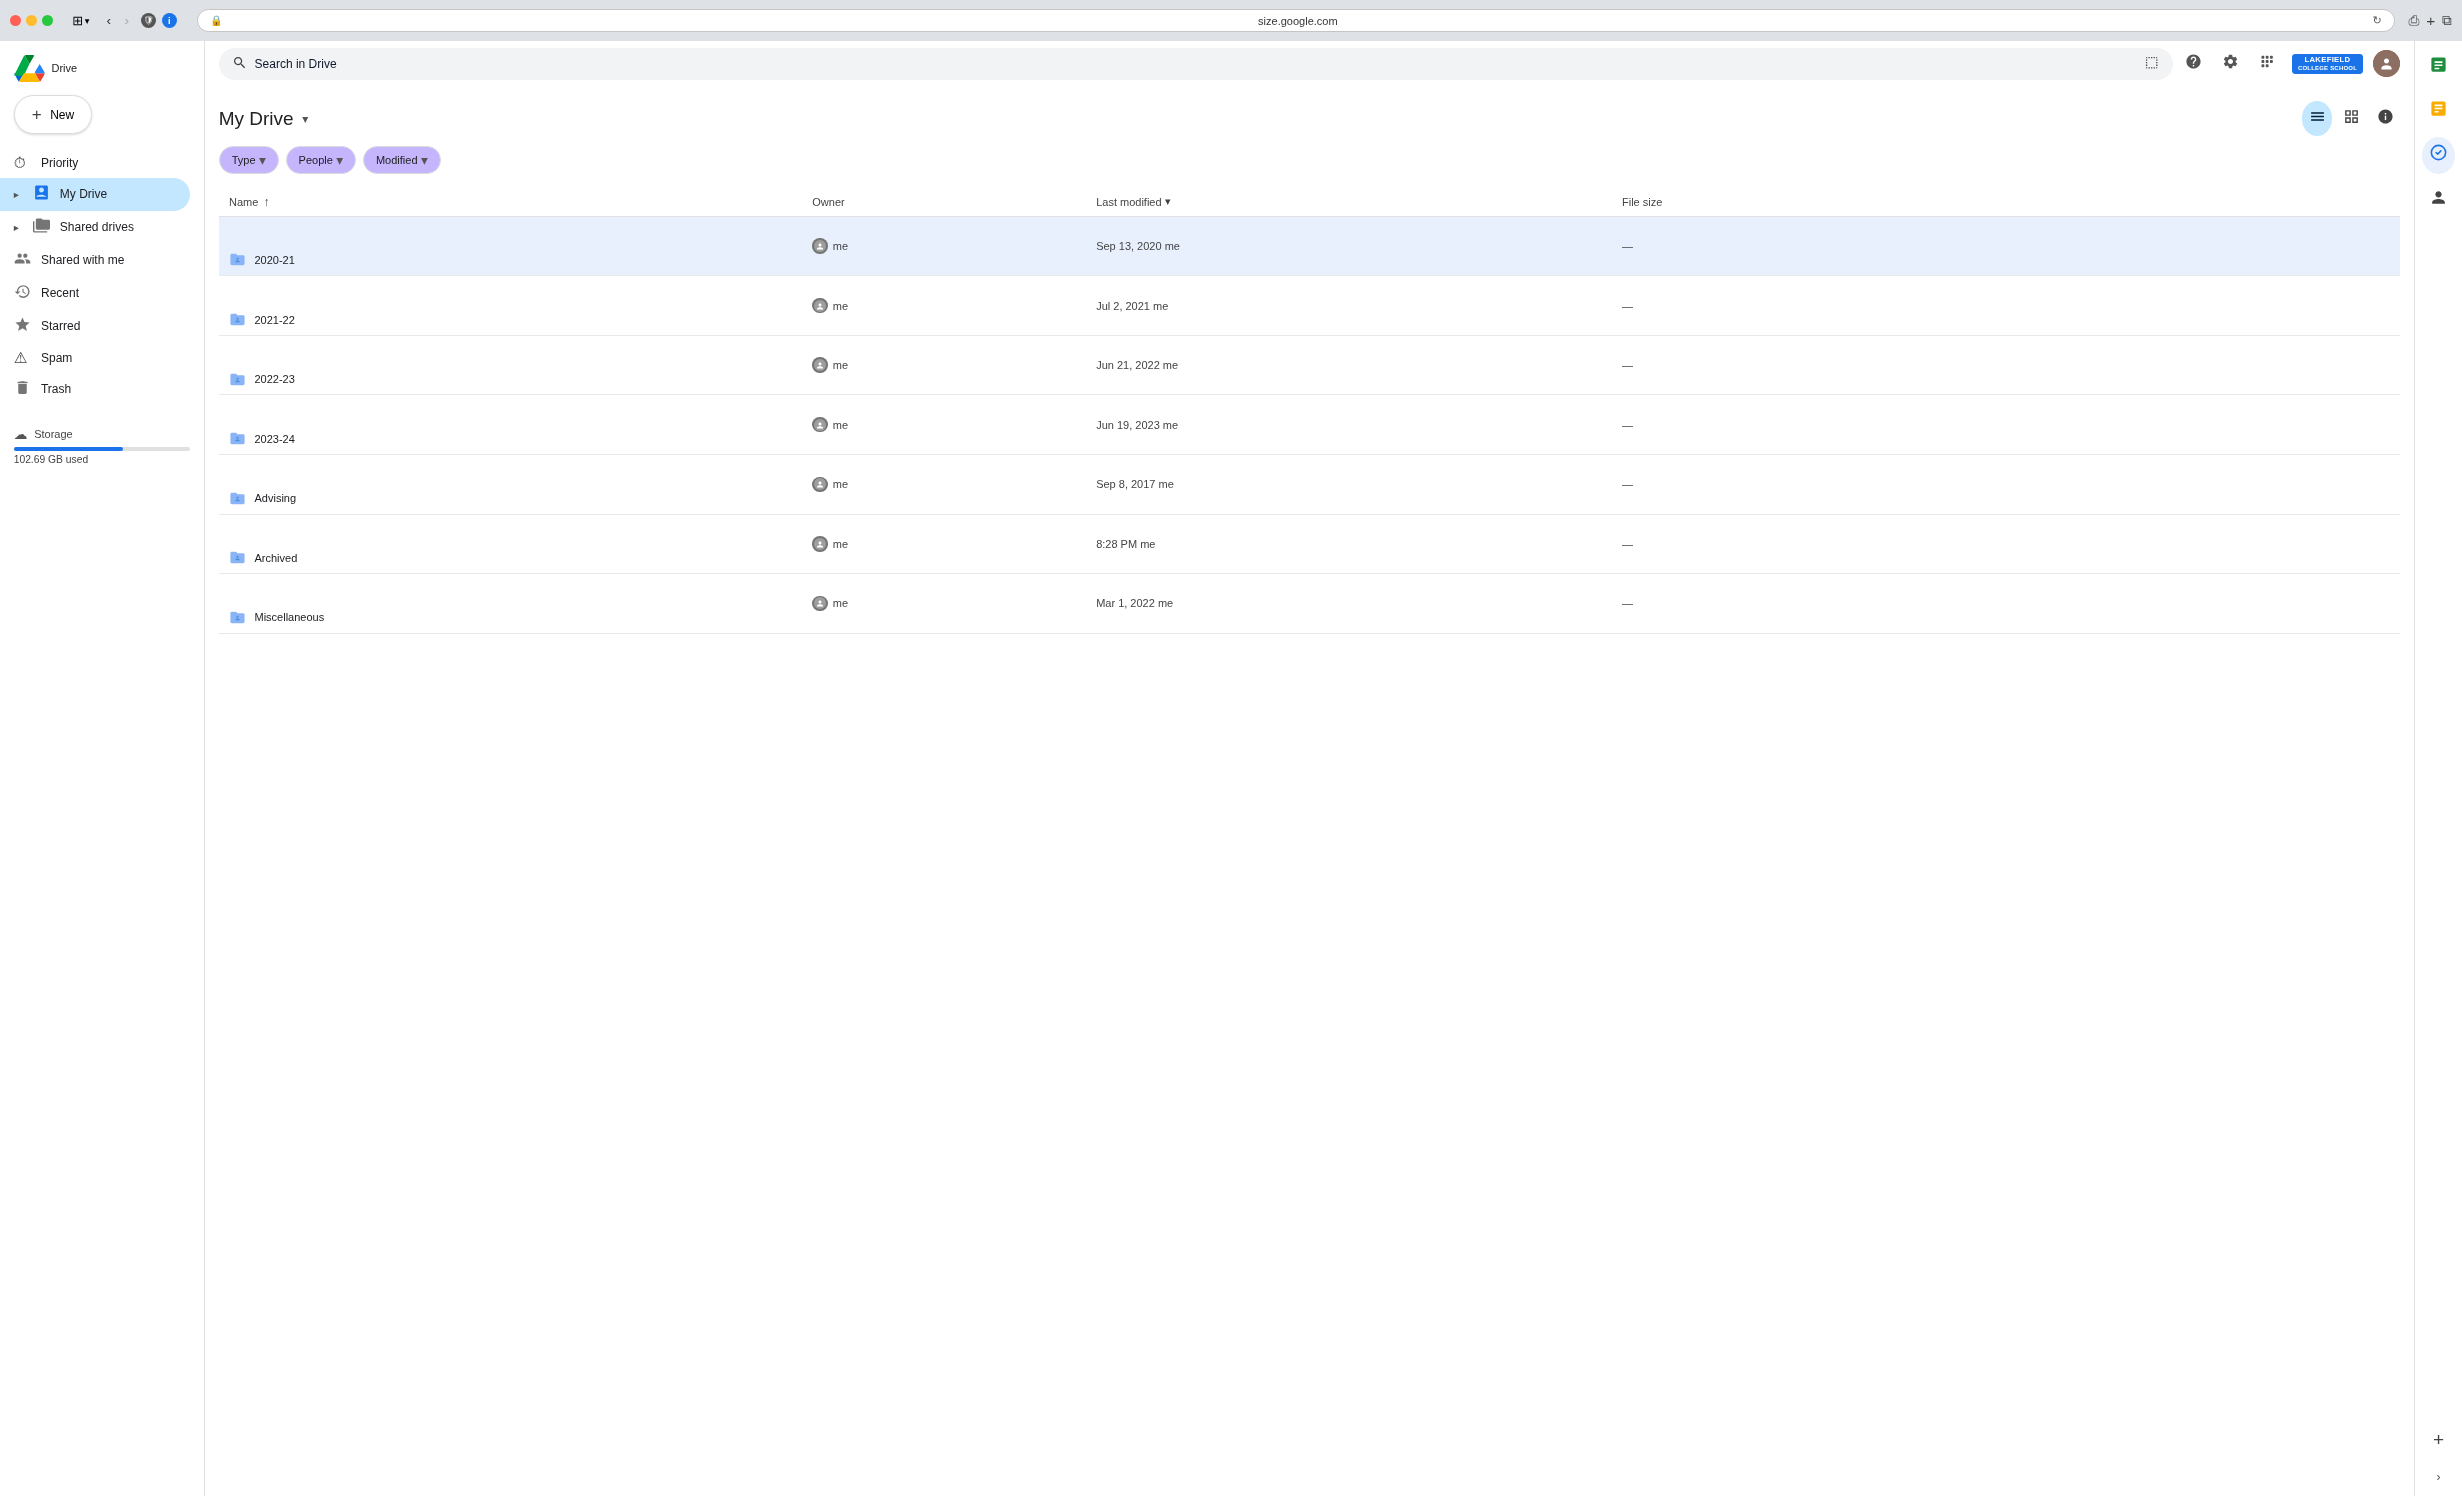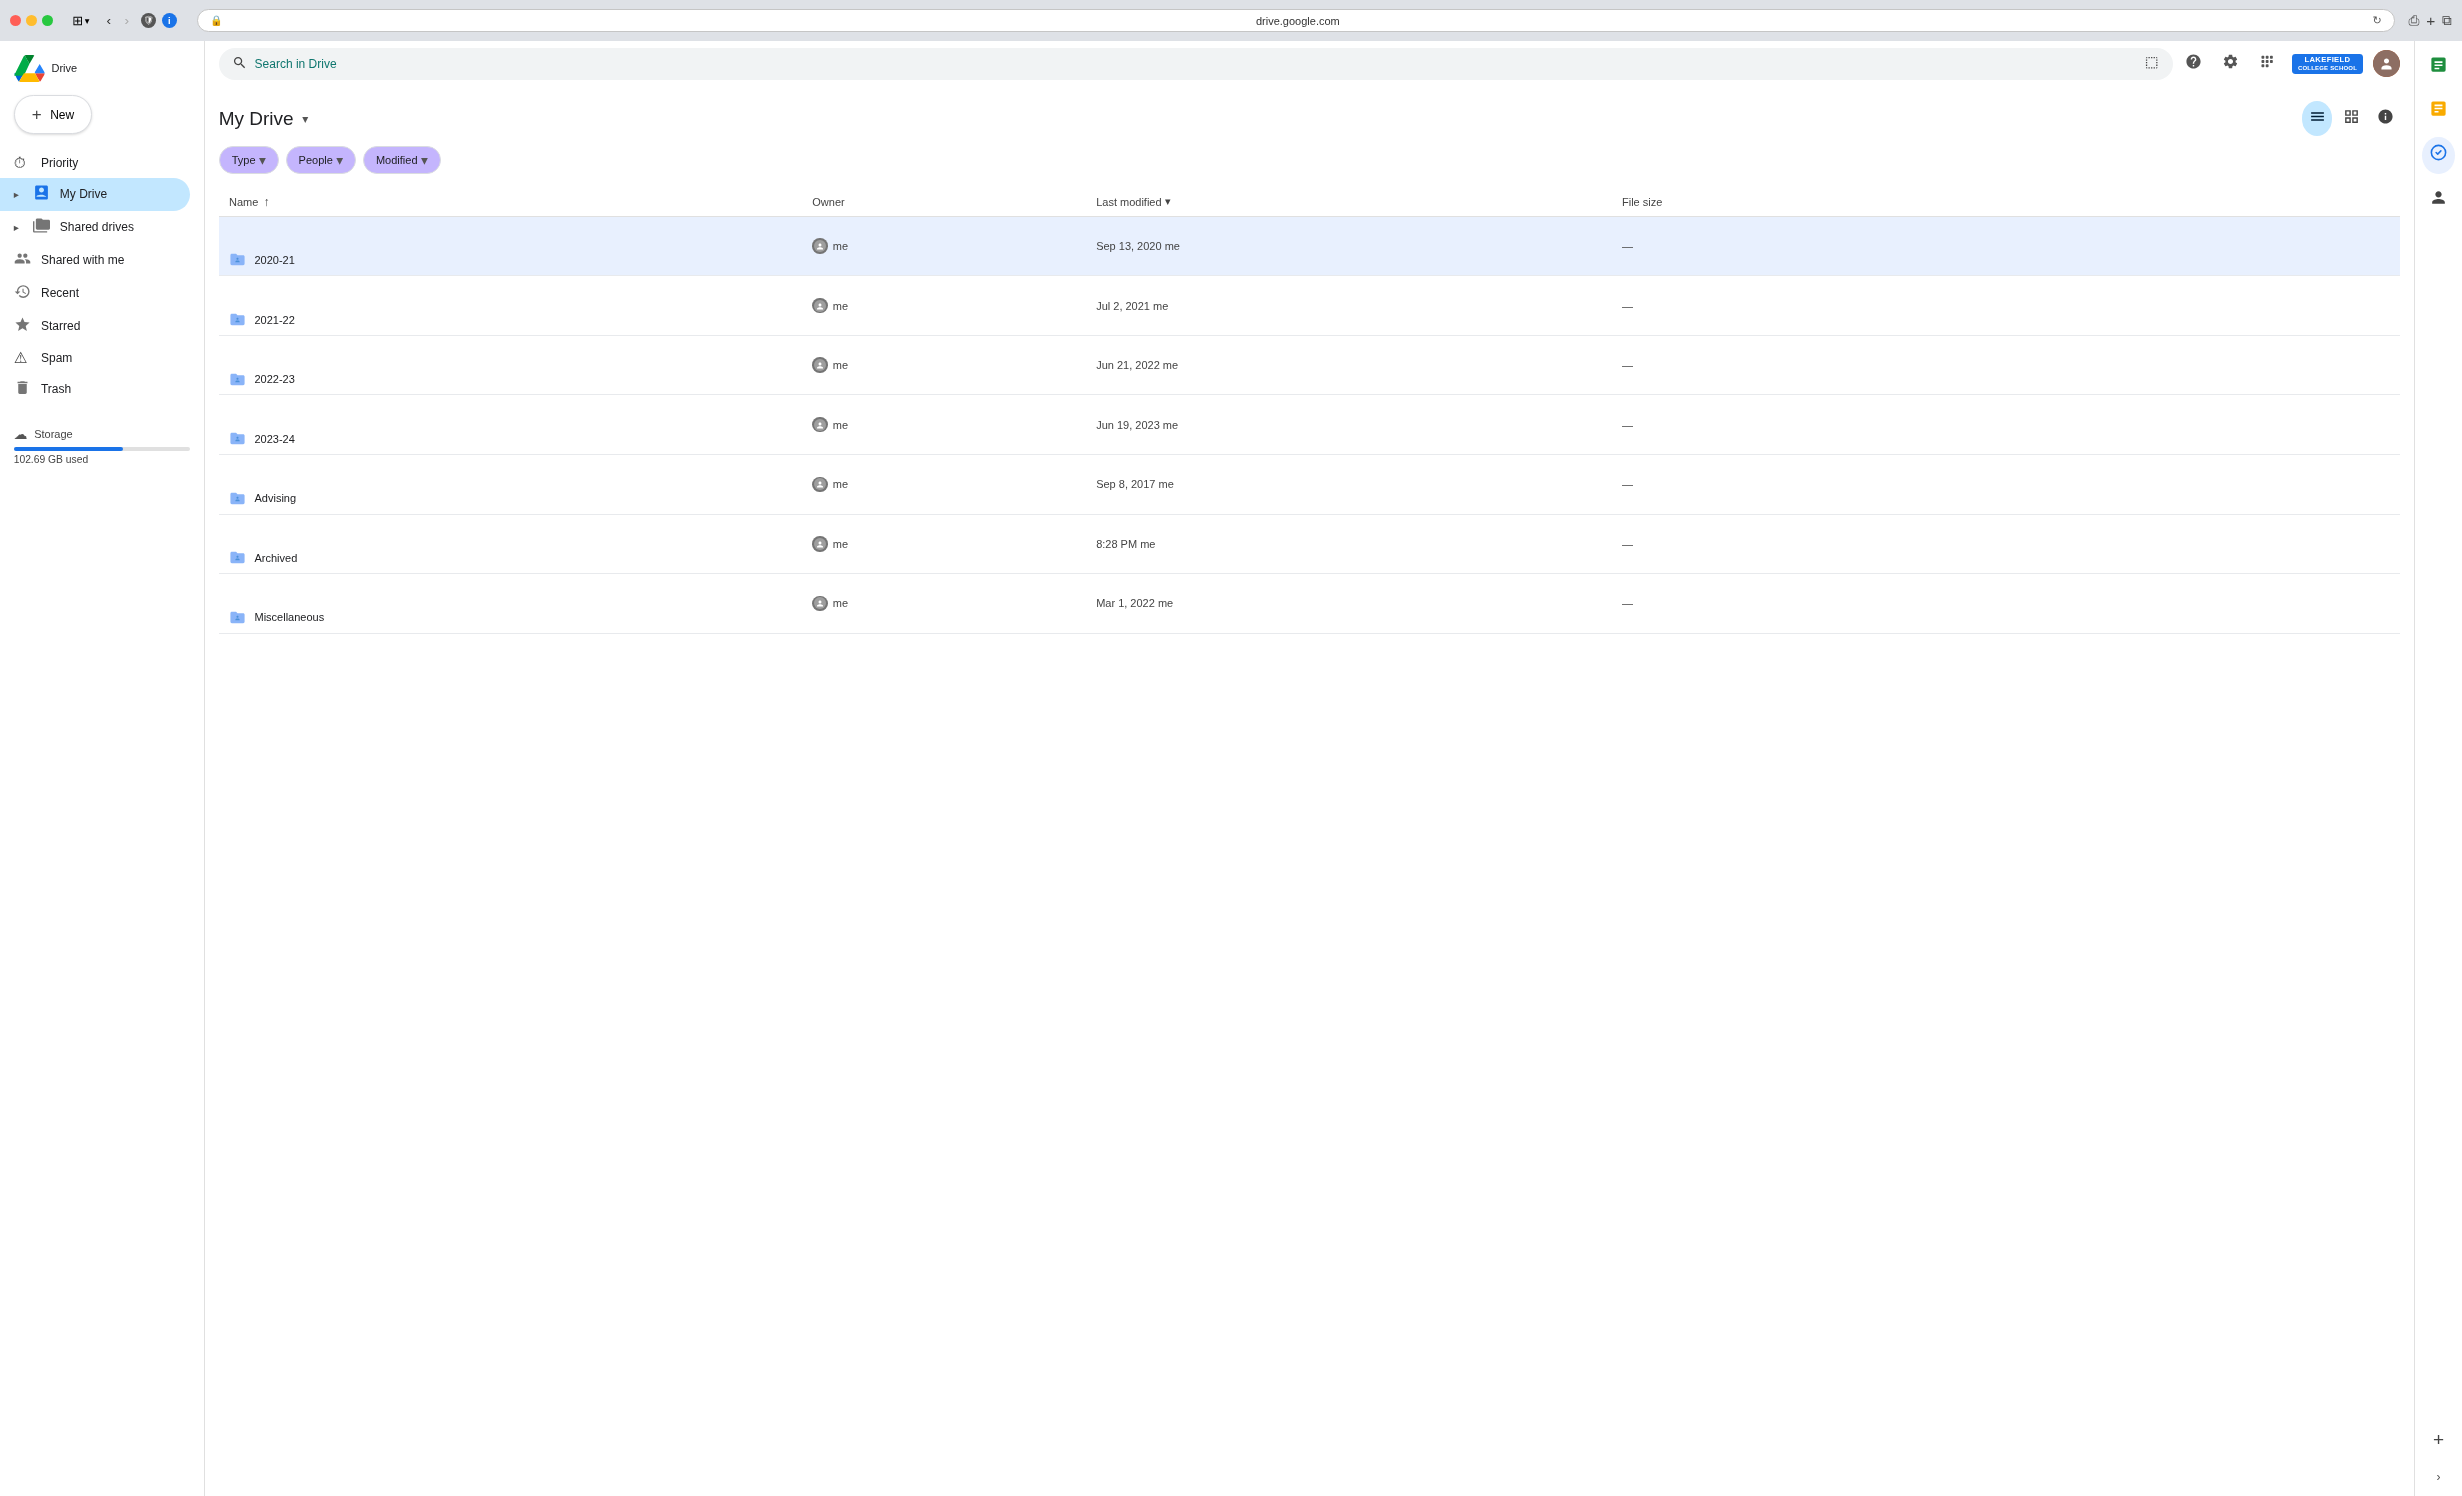--- a/index.html
+++ b/index.html
@@ -36,21 +36,21 @@
     .storage-section { margin-top: 13.7px; padding: 6.8px 13.7px; }
     .storage-bar-bg { background: #e0e0e0; border-radius: 3.4px; height: 3.4px; width: 100%; }
     .storage-bar-fill { background: #1a73e8; border-radius: 3.4px; height: 3.4px; width: 62%; }
     .storage-text { font-size: 10.3px; color: #444; margin-top: 3.4px; }
 
     
     .main { flex: 1; display: flex; flex-direction: column; overflow: hidden; }
     .top-bar { display: flex; align-items: center; padding: 6.8px 13.7px; gap: 6.8px; border-bottom: 0.9px solid transparent; }
     .search-bar { flex: 1; background: #f1f3f4; border-radius: 20.5px; padding: 6.8px 13.7px; display: flex; align-items: center; gap: 6.8px; font-size: 12px; color: #444; cursor: text; }
     .search-icon { color: #555; font-size: 13.7px; }
-    .search-placeholder { flex: 1; color: #0f766e; }
+    .search-placeholder { flex: 1; color: #0f172a; }
     .search-options-icon { color: #555; font-size: 13.7px; cursor: pointer; }
     .top-bar-actions { display: flex; align-items: center; gap: 10.3px; }
     .icon-btn { background: none; border: none; cursor: pointer; color: #444; font-size: 15.4px; padding: 5.1px; border-radius: 50%; }
     .avatar { width: 27px; height: 27px; border-radius: 50%; background: #a0522d; overflow: hidden; display: flex; align-items: center; justify-content: center; color: #fff; font-size: 12px; font-weight: bold; cursor: pointer; }
 
     
     .content { flex: 1; overflow-y: auto; padding: 0 13.7px 13.7px; }
     .content-header { display: flex; align-items: center; justify-content: space-between; padding: 13.7px 0 10.3px; }
     .drive-title-row { display: flex; align-items: center; gap: 5.1px; }
     .drive-title { font-size: 19px; font-weight: 400; color: #202124; }
@@ -105,21 +105,21 @@
   <div style="display:flex;gap:3.4px;">
     <button style="background:none;border:none;cursor:pointer;font-size:13.7px;padding:1.7px 5.1px;color:#333;">‹</button>
     <button style="background:none;border:none;cursor:pointer;font-size:13.7px;padding:1.7px 5.1px;color:#aaa;" disabled="">›</button>
   </div>
   <div style="display:flex;gap:5.1px;align-items:center;margin-right:6.8px;">
     <div class="ext-icon ext-shield">🛡</div>
     <div class="ext-icon ext-info" style="font-size:9.4px;font-weight:bold;">i</div>
   </div>
   <div class="address-bar">
     <span class="lock-icon">🔒</span>
-    <span class="address-text">drive.google.com</span>
+    <span class="address-text">size.google.com</span>
     <span class="reload-icon">↻</span>
   </div>
   <div class="browser-actions">
     <button style="background:none;border:none;cursor:pointer;font-size:13.7px;color:#444;">⎙</button>
     <button style="background:none;border:none;cursor:pointer;font-size:15.4px;color:#444;">+</button>
     <button style="background:none;border:none;cursor:pointer;font-size:13.7px;color:#444;">⧉</button>
   </div>
 </div>
 
 <div class="app">

